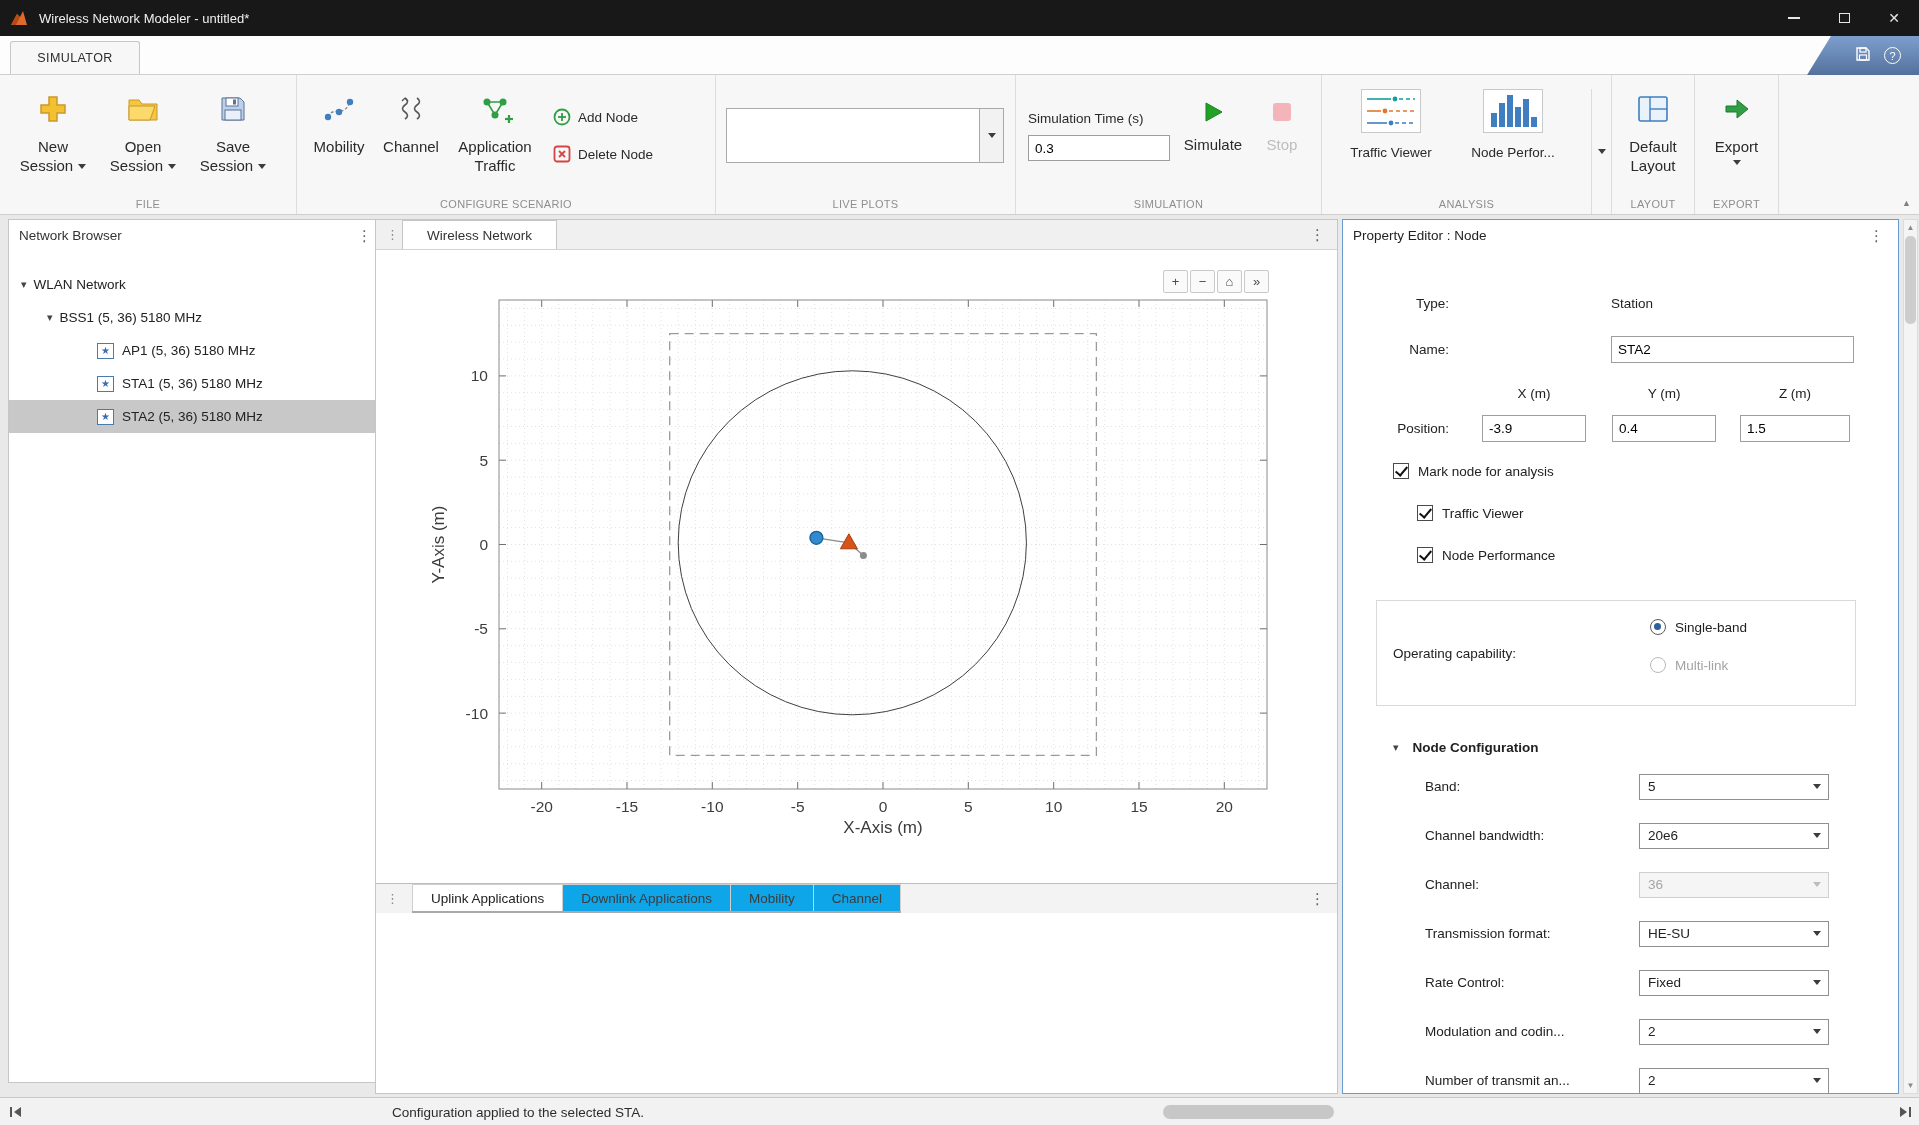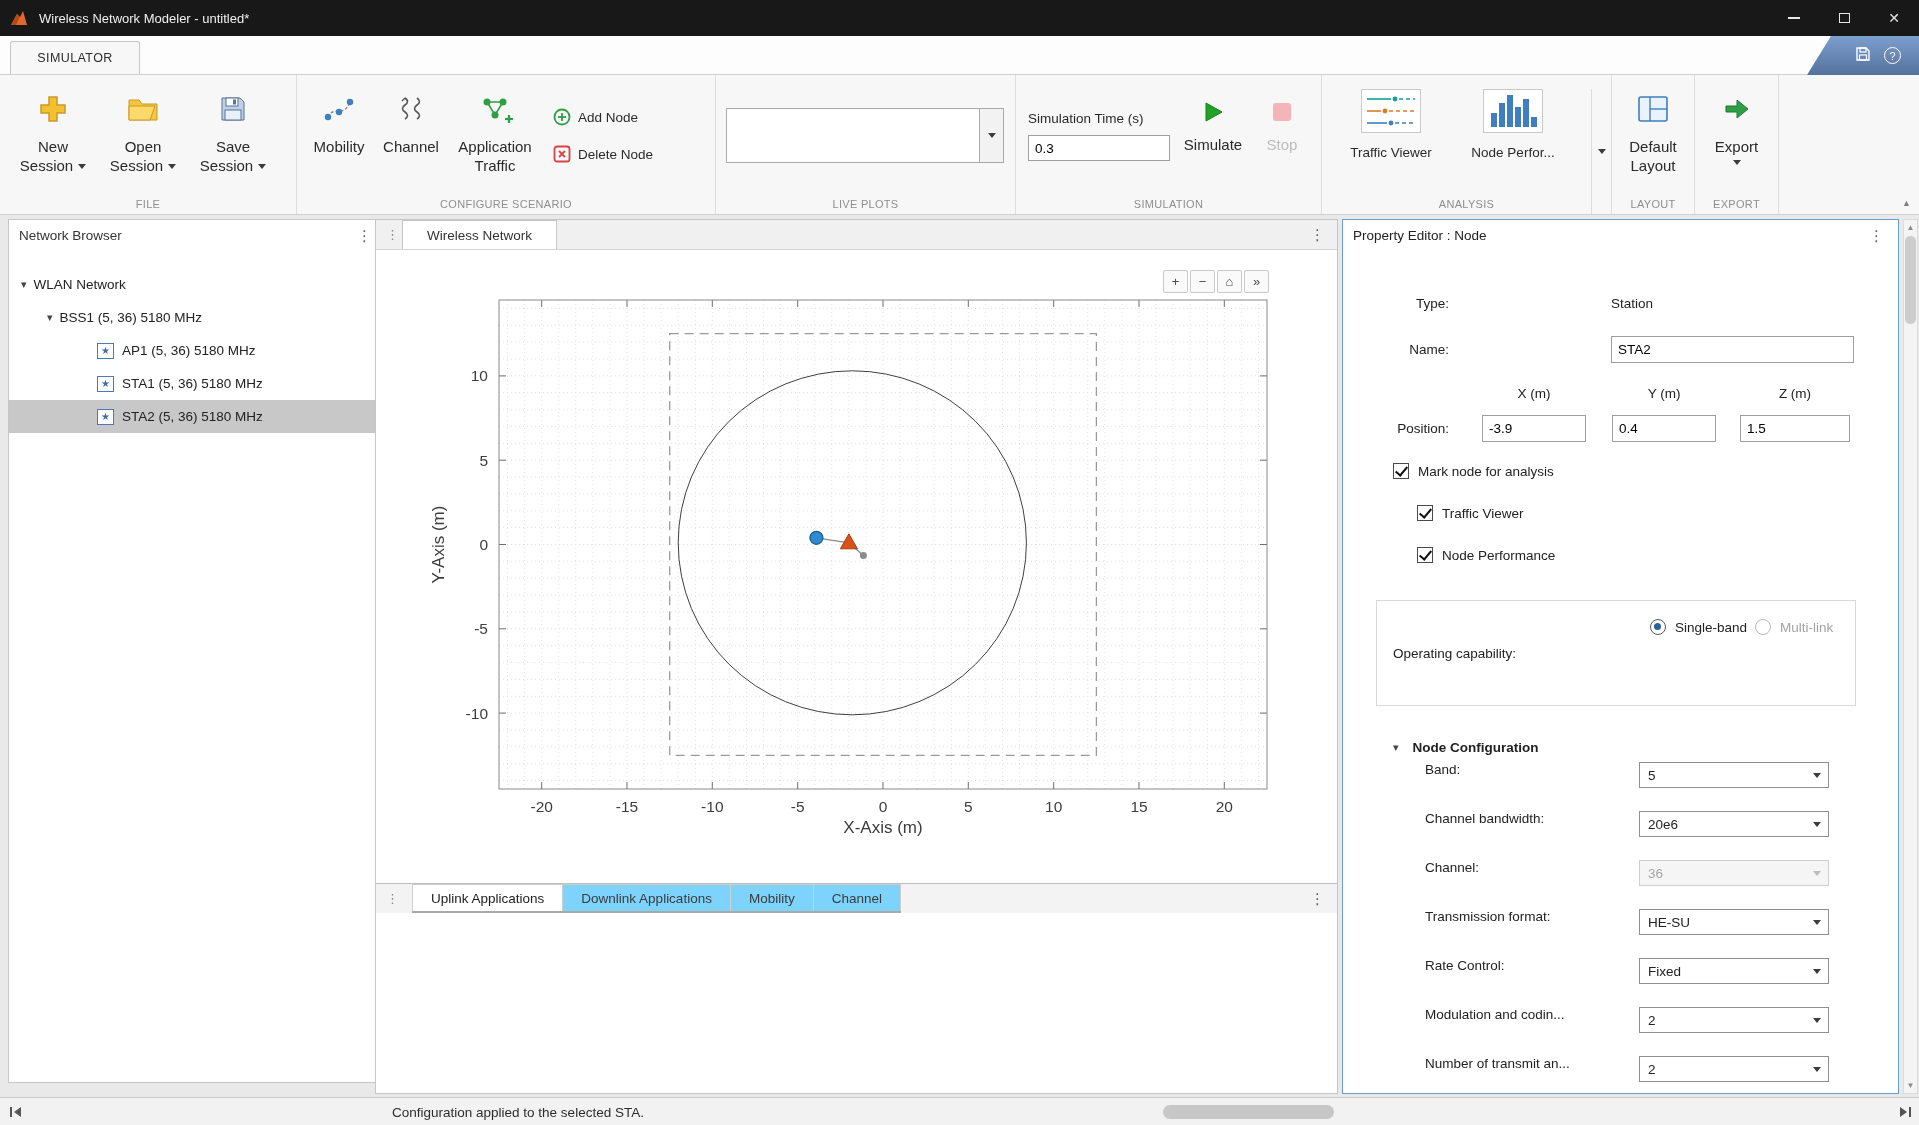--- a/index.html
+++ b/index.html
@@ -69,21 +69,21 @@
   .ctab{margin-left:26px;height:29px;background:#fff;border:1px solid #c6c6c6;border-bottom:none;padding:0 24px;display:flex;align-items:center;font-size:13.5px;color:#333}
   .canvas-kebab{position:absolute;right:8px;top:7px}
   .plot-area{position:relative;height:633px;background:#fff;flex:none}
   .plot-mount{position:absolute;left:0;top:0;right:0;bottom:0}
   .plot-tools{position:absolute;top:20px;right:68px;display:flex;gap:2px}
   .ptool{width:25px;height:23px;border:1px solid #c9c9c9;background:#fafafa;color:#4a4a4a;font-size:13px;display:flex;align-items:center;justify-content:center;border-radius:2px}
 
   
   .btabs{height:30px;background:#f3f3f3;border-top:1px solid #bdbdbd;position:relative;display:flex;align-items:flex-end;flex:none}
   .btab-group{display:flex;margin-left:36px;border-bottom:2px solid #a9a9a9}
-  .btab{height:27px;padding:0 18px;display:flex;align-items:center;font-size:13.5px;color:#3c3c3c;background:#7dd3fc;border:1px solid #cfcfcf;border-bottom:none;border-right:none}
+  .btab{height:27px;padding:0 18px;display:flex;align-items:center;font-size:13.5px;color:#3c3c3c;background:#0ea5e9;border:1px solid #cfcfcf;border-bottom:none;border-right:none}
   .btab:last-child{border-right:1px solid #cfcfcf}
   .btab.active{background:#fff;color:#222}
   .bottom-content{flex:1;background:#fff;display:flex;justify-content:center;padding-top:82px;font-size:13.5px;color:#2e2e2e}
 
   
   .pe-body{padding-top:30px}
   .pe-row{height:46px;display:flex;align-items:center}
   .pe-label{width:106px;text-align:right;color:#222;flex:none}
   .pe-static{margin-left:162px}
   .pe-input{border:1px solid #9e9e9e;height:27px;font-size:13.5px;padding:0 6px;font-family:inherit;background:#fff}
@@ -96,29 +96,29 @@
   .pos-row{height:44px}
   .pos-input{width:104px;margin-left:26px}
   .pos-input:first-of-type{margin-left:33px}
   .pos-input.z{width:110px;margin-left:24px}
   .cb-row{height:42px;display:flex;align-items:center;gap:9px}
   .cb{width:16px;height:16px;border:1.5px solid #4a4a4a;background:#fff;position:relative;flex:none}
   .cb.on::after{content:"";position:absolute;left:4px;top:0;width:5px;height:10px;border-right:2px solid #111;border-bottom:2px solid #111;transform:rotate(40deg)}
   .cb-txt{color:#222}
   .group-box{margin:24px 0 0 33px;width:480px;height:106px;border:1px solid #d9d9d9;position:relative}
   .group-label{position:absolute;left:16px;top:50%;transform:translateY(-50%)}
-  .radio-col{position:absolute;left:273px;top:18px;display:flex;flex-direction:row;gap:8px}
+  .radio-col{position:absolute;left:273px;top:18px;display:flex;flex-direction:column;gap:22px}
   .radio-row{display:flex;align-items:center;gap:9px}
   .radio{width:16px;height:16px;border:1.5px solid #5a5a5a;border-radius:50%;background:#fff;position:relative;flex:none}
   .radio.sel::after{content:"";position:absolute;left:3px;top:3px;width:7px;height:7px;border-radius:50%;background:#2c5f9e}
   .radio-row.dis .radio{border-color:#b9b9b9}
   .radio-row.dis .radio-txt{color:#a3a3a3}
   .section-head{margin-top:26px;height:30px;padding-left:50px;display:flex;align-items:center;gap:7px}
   .section-title{font-weight:bold}
-  .cfg-row{height:49px;display:flex;align-items:flex-start}
+  .cfg-row{height:49px;display:flex;align-items:center}
   .cfg-label{margin-left:82px;width:214px;flex:none}
   .dd{width:190px;height:26px;border:1px solid #8f8f8f;background:#fff;display:flex;align-items:center;padding-left:8px}
   .dd-val{color:#222}
   .dd-caret{margin-left:auto;margin-right:7px;width:0;height:0;border-left:4.5px solid transparent;border-right:4.5px solid transparent;border-top:5.5px solid #3c3c3c}
   .dd.dis{background:#f5f5f5;border-color:#cfcfcf}
   .dd.dis .dd-val{color:#a6a6a6}
   .dd.dis .dd-caret{border-top-color:#bcbcbc}
 
   
   .vscroll{position:absolute;left:1903px;top:4px;bottom:3px;width:15px;background:#f4f4f4;border:1px solid #dcdcdc}

